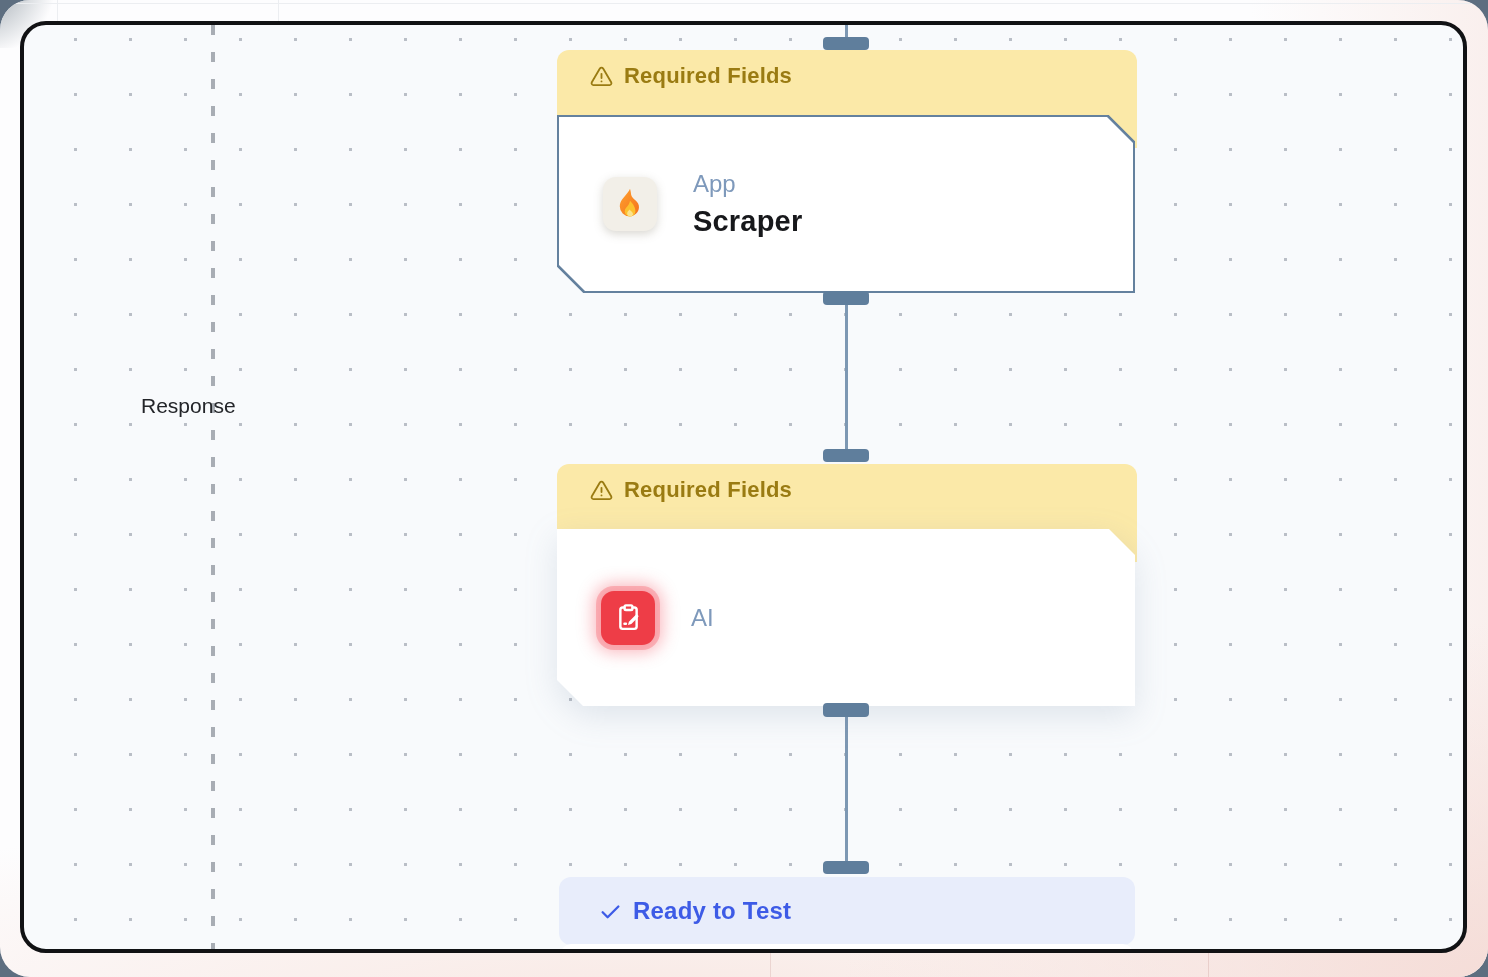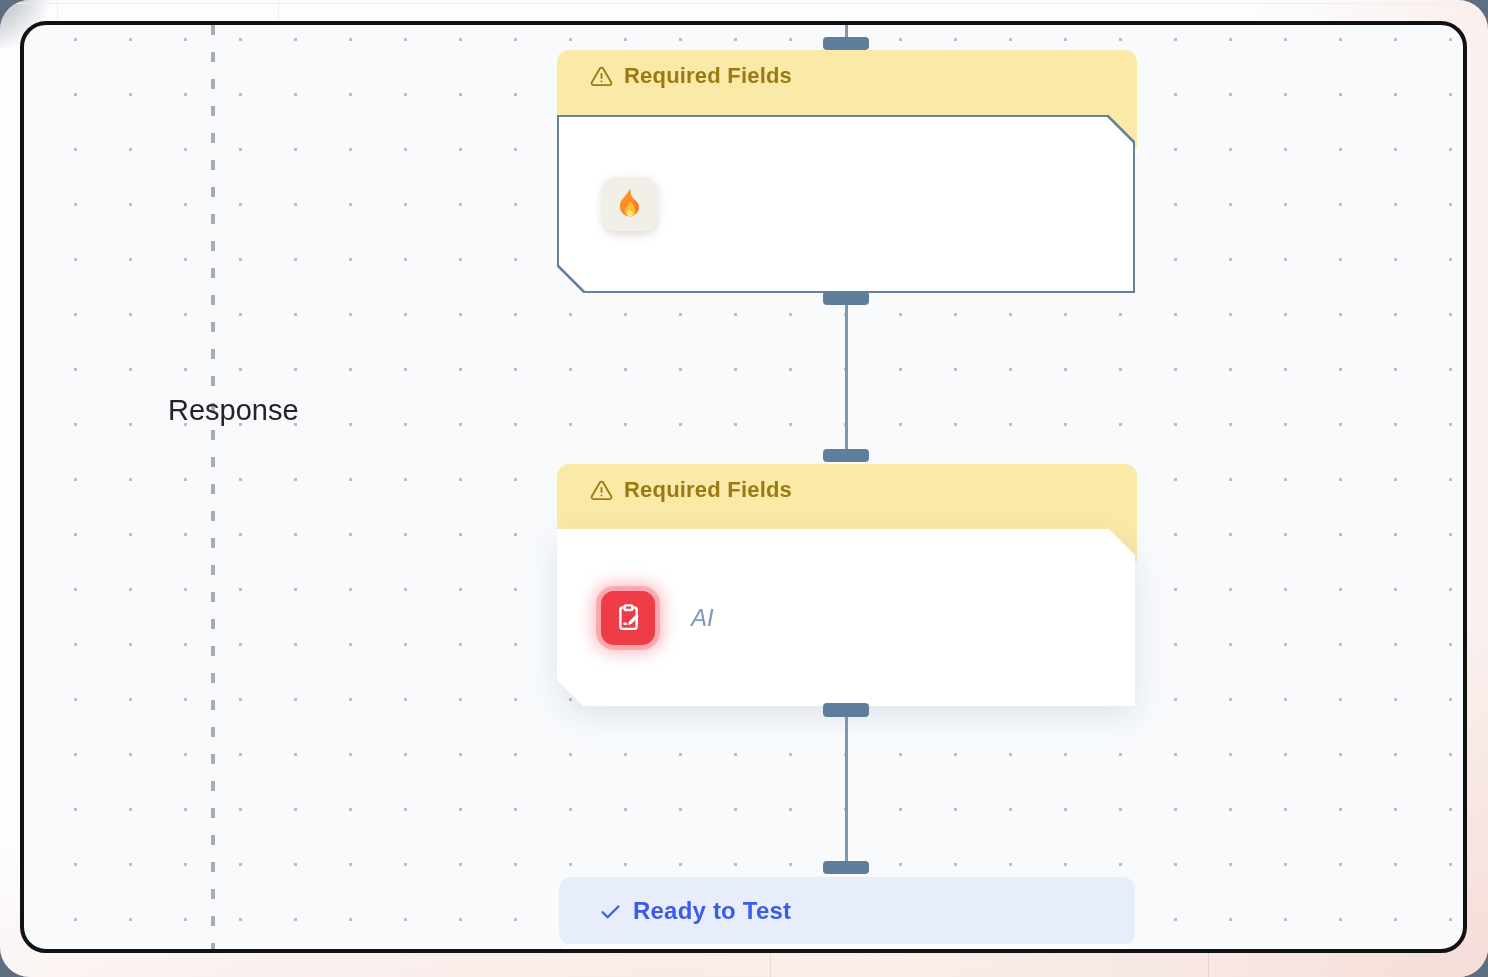--- a/index.html
+++ b/index.html
@@ -32,21 +32,21 @@
 
   
   .frame{position:absolute;left:20px;top:21px;width:1447px;height:932px;
     border:4px solid var(--frame-border);border-radius:26px;overflow:hidden;background:var(--canvas-bg);}
   .canvas{position:absolute;inset:0;
     background-image:radial-gradient(circle,var(--grid-dot) 1.4px,rgba(0,0,0,0) 1.9px);
     background-size:55px 55px;background-position:24px -13px;}
 
   .dashed-line{position:absolute;left:187px;top:0;bottom:0;width:4px;
     background:repeating-linear-gradient(to bottom,var(--dashed-line) 0 10px,rgba(0,0,0,0) 10px 27px);}
-  .response-label{position:absolute;left:144px;top:369px;font-size:29px;color:var(--response-text);}
+  .response-label{position:absolute;left:117px;top:369px;font-size:21px;color:var(--response-text);}
 
   .stem{position:absolute;width:3px;background:var(--connector);z-index:1;}
   .stem0{left:821px;top:0;height:15px;}
   .stem1{left:821px;top:272px;height:155px;}
   .stem2{left:821px;top:684px;height:155px;}
   .handle{position:absolute;width:46px;height:13px;border-radius:4px;background:var(--handle);z-index:4;}
   .h0{left:799px;top:12px;}
   .h1a{left:799px;top:266px;height:14px;}
   .h1b{left:799px;top:424px;}
   .h2a{left:799px;top:678px;height:14px;}
@@ -61,21 +61,21 @@
   .banner-ready{position:absolute;left:535px;top:852px;width:576px;height:68px;border-radius:12px;
     background:var(--banner-ready-bg);color:var(--banner-ready-text);display:flex;align-items:center;
     padding-left:40px;z-index:1;text-align:center;}
   .banner-ready .banner-row{font-size:24px;}
 
   
   .clip{clip-path:polygon(0 0,calc(100% - 26px) 0,100% 26px,100% 100%,26px 100%,0 calc(100% - 26px));}
   .card-wrap{position:absolute;width:578px;height:178px;z-index:2;
     filter:drop-shadow(0 10px 16px rgba(96,118,148,.16));}
   .c1{left:533px;top:90px;}
-  .c2{left:533px;top:504px;height:177px;font-style:italic;}
+  .c2{left:533px;top:504px;height:177px;}
   .card-border{width:100%;height:100%;background:var(--node-border);padding:2px;}
   .card-body{width:100%;height:100%;background:var(--node-bg);display:flex;align-items:center;
     padding-left:44px;gap:36px;}
   .card-sliver{position:absolute;left:537px;top:919px;width:572px;height:10px;background:#fff;
     border-radius:10px 10px 0 0;z-index:2;}
 
   .icon-box{width:54px;height:54px;border-radius:13px;background:var(--fire-box-bg);
     display:grid;place-items:center;box-shadow:0 3px 10px rgba(120,110,90,.28);}
   .icon-box-ai{width:54px;height:54px;border-radius:13px;background:var(--ai-icon-bg);
     display:grid;place-items:center;
@@ -134,20 +134,24 @@
                     <linearGradient id="fg" x1="0" y1="0" x2="1" y2="1">
                   <stop offset="0" stop-color="#ffa12e"></stop>
                       <stop offset="1" stop-color="#f4711c"></stop>
                 </linearGradient>
                   </defs>
                 <path fill="url(#fg)" d="M12 1.8c.9 2.6.3 4.1 1.7 5.9 1 1.3 2.8 2.3 3.7 4 .9 1.8.8 4-.4 5.7a6.6 6.6 0 0 1-5.2 2.8 6.6 6.6 0 0 1-6.6-6.6c0-3.5 2.4-5.7 4.1-7.8C10.4 4.4 11.5 3.3 12 1.8z"></path>
                 <path fill="#fcc02e" d="M12.1 20.3c-2 0-3.6-1.6-3.6-3.5 0-2 1.6-2.9 2.5-4.3.5-.8.9-1.7 1-2.6 1.1 1.2 3.6 3.7 3.6 6.9 0 1.9-1.6 3.5-3.5 3.5z"></path>
                 <path fill="#fbe38c" d="M12.1 20.3c-1.1 0-2-.9-2-2 0-1.2 1-1.8 1.5-2.7.3.5 2.4 1.7 2.4 3 0 .9-.9 1.7-1.9 1.7z"></path>
               </svg>
             </div>
+            <div class="text-col">
+              <span class="category">App</span>
+              <span class="title">Scraper</span>
+            </div>
           </div>
         </div>
       </div>
 
       <div class="banner b2">
         <div class="banner-row">
           <svg class="wicon" width="23" height="23" viewBox="0 0 24 24" fill="none" stroke="currentColor" stroke-width="1.9" stroke-linecap="round" stroke-linejoin="round">
             <path d="M10.3 3.6 1.9 18a2 2 0 0 0 1.7 3h16.8a2 2 0 0 0 1.7-3L13.7 3.6a2 2 0 0 0-3.4 0z"></path>
             <line x1="12" y1="9.2" x2="12" y2="13.6"></line>
               <line x1="12" y1="17" x2="12" y2="17.1"></line>

